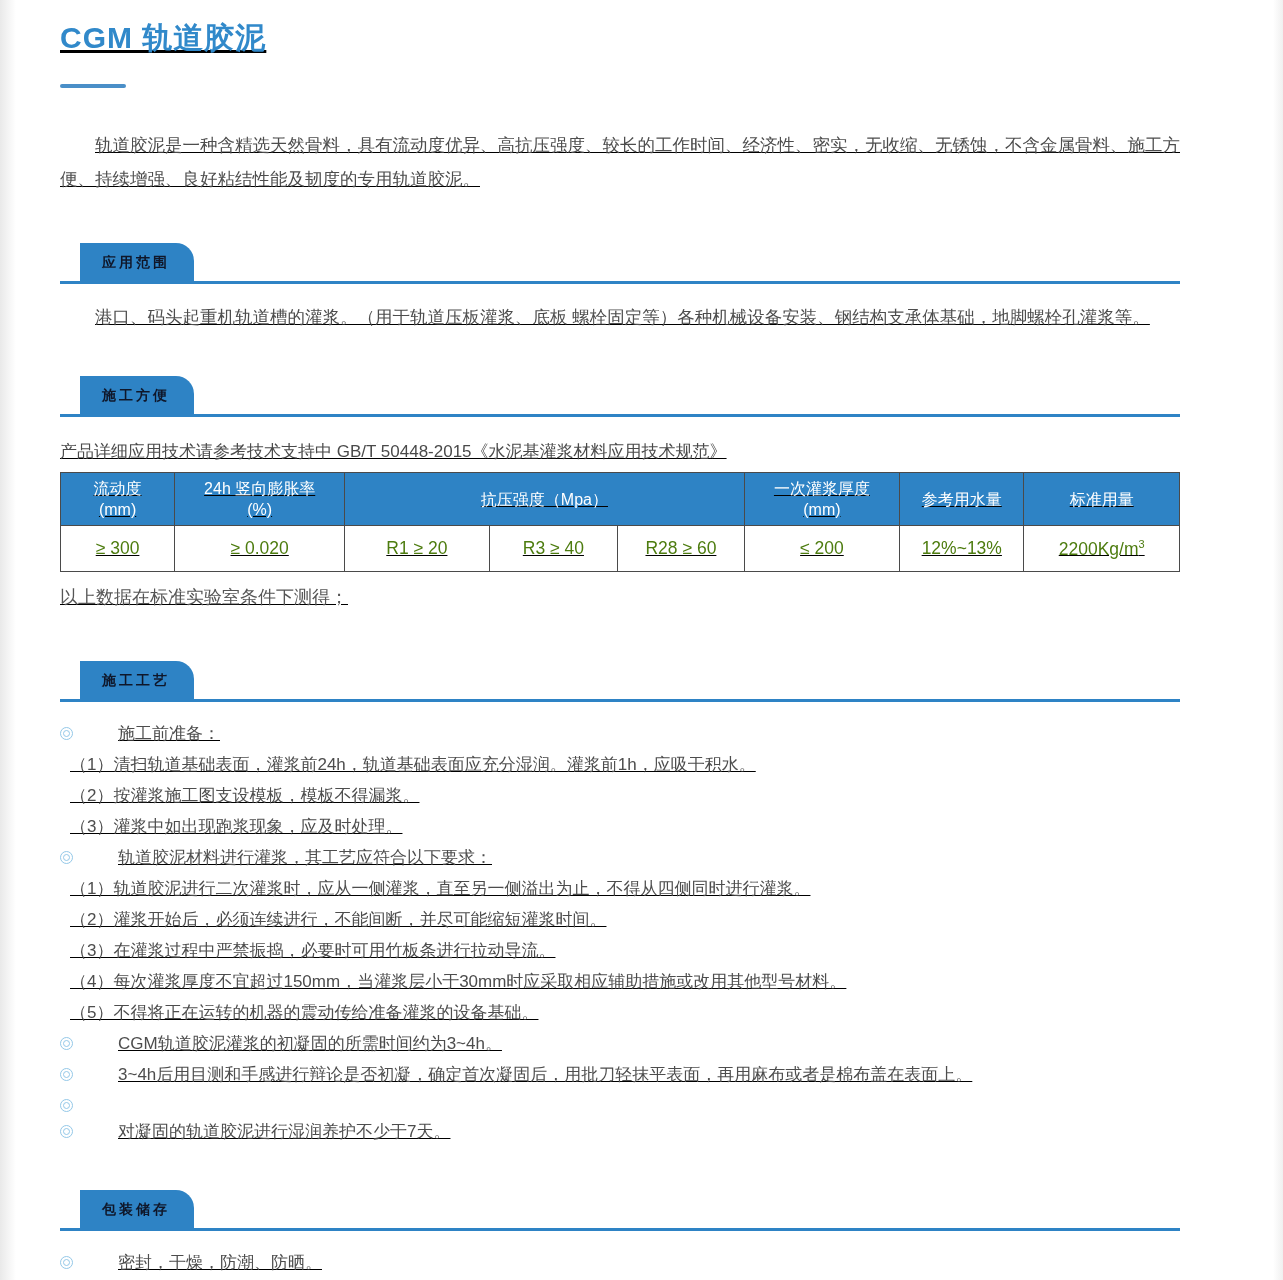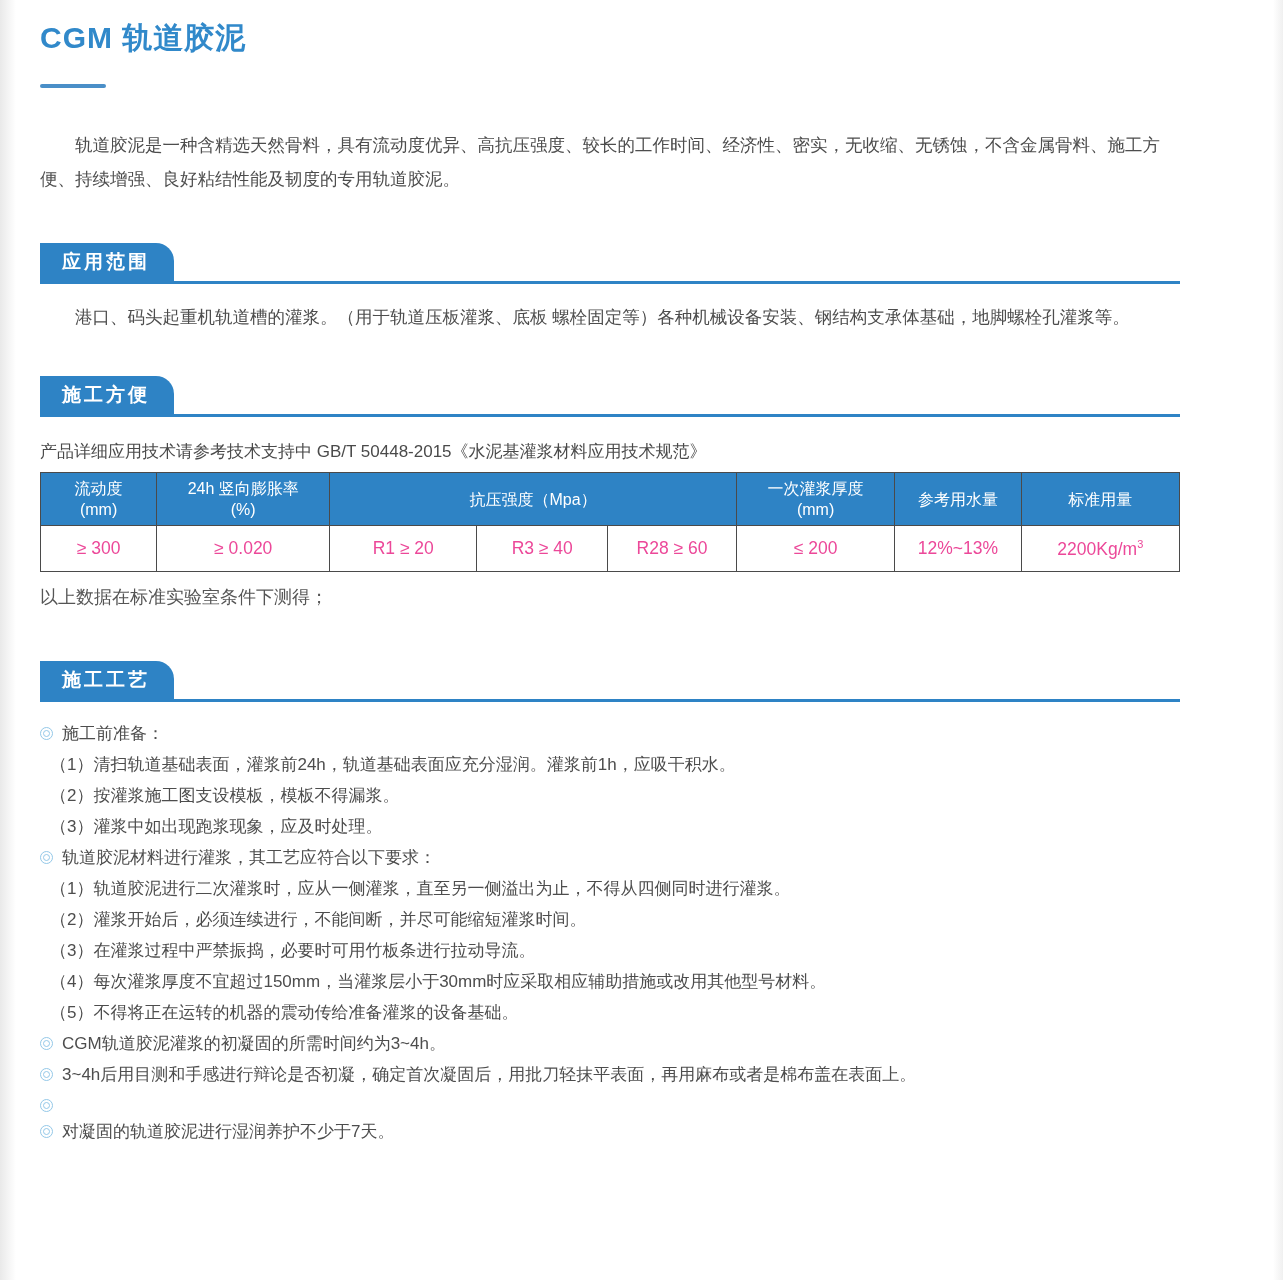--- a/index.html
+++ b/index.html
@@ -5,54 +5,54 @@
   * { margin:0; padding:0; box-sizing:border-box; }
   html,body { width:1283px; height:1280px; background:#ffffff; overflow:hidden;
     font-family:"Liberation Sans","DejaVu Sans",sans-serif; }
   body { position:relative; }
   
   .edge-l { position:absolute; left:0; top:0; bottom:0; width:16px;
     background:linear-gradient(to right,#e9e9e9,rgba(255,255,255,0)); }
   .edge-r { position:absolute; right:0; top:0; bottom:0; width:10px;
     background:linear-gradient(to left,#f0f0f0,rgba(255,255,255,0)); }
 
-  .page { position:relative; padding:18px 103px 0 40px; }
+  .page { position:relative; padding:18px 103px 0 60px;text-decoration:underline; }
 
   .page-title { color:var(--title,#3189ca); font-size:30px; font-weight:bold; letter-spacing:1px; }
   .title-underline { width:66px; height:4px; background:var(--rule,#4a8fc8); border-radius:2px; margin-top:25px; }
 
   .intro { margin-top:40px; font-size:17.5px; line-height:34px; color:var(--text,#4d4d4d); text-indent:2em; }
 
   .sec-header { border-bottom:3px solid var(--brand,#2e83c5); line-height:0; }
-  .badge { display:inline-block; background:var(--brand,#2e83c5); color:#ffffff; font-weight:bold;
-    font-size:19px; line-height:22px; letter-spacing:3px; padding:8px 24px 8px 22px;
-    border-top-right-radius:18px; }
+  .badge { display:inline-block; background:var(--brand,#2e83c5); color:#0f172a; font-weight:bold;
+    font-size:14px; line-height:22px; letter-spacing:3px; padding:8px 24px 8px 22px;
+    border-top-right-radius:18px;margin-left:20px; }
 
   .body-text { font-size:17.5px; line-height:32px; color:var(--text,#4d4d4d); }
   .indent { text-indent:2em; }
 
   .sec-application { margin-top:47px; }
   .application-body { margin-top:17px; }
 
   .sec-performance { margin-top:43px; }
   .perf-note { margin-top:23px; text-align:left; font-size:17px; color:#4a4a4a; }
 
   table.perf { width:100%; border-collapse:collapse; table-layout:fixed; margin-top:9px; }
   table.perf th, table.perf td { border:1px solid var(--table-border,#4a4a4a); text-align:center; vertical-align:middle; }
   table.perf th { background:var(--brand,#2e83c5); color:var(--table-header-text,#ffffff);
     font-weight:500; font-size:16px; line-height:21px; height:53px; padding:2px; }
-  table.perf td { background:#ffffff; color:#ec4899; font-size:17.5px; height:46px; }
+  table.perf td { background:#ffffff; color:#4d7c0f; font-size:17.5px; height:46px; }
   table.perf sup { font-size:11px; }
 
   .footnote { margin-top:13px; font-size:18px; color:#555555; }
 
   .sec-process { margin-top:52px; }
   .list { margin-top:21px; }
   .li { font-size:17px; line-height:22px; color:var(--text,#4d4d4d); margin-bottom:9px; }
-  .li.bullet { display:flex; align-items:flex-start; }
+  .li.bullet { display:flex; align-items:flex-start;gap:36px; }
   .li.num { padding-left:10px; }
   .ring { display:inline-block; width:13px; height:13px; border:1.5px solid var(--bullet,#94c8e8);
     border-radius:50%; position:relative; margin:4px 9px 0 0; flex:none; }
   .ring::after { content:""; position:absolute; inset:2px; border:1.5px solid var(--bullet,#94c8e8); border-radius:50%; }
 
   .sec-packaging { margin-top:47px; }
 </style>
 </head>
 <body>
 
@@ -158,14 +158,26 @@
       <div class="li bullet">
           <span class="ring"></span>
         </div>
       <div class="li bullet">
           <span class="ring"></span>
           <span>对凝固的轨道胶泥进行湿润养护不少于7天。</span>
         </div>
     </div>
   </div>
 
+  <div class="sec-packaging">
+    <div class="sec-header">
+      <span class="badge">包装储存</span>
+    </div>
+    <div class="list">
+      <div class="li bullet">
+          <span class="ring"></span>
+          <span>密封，干燥，防潮、防晒。</span>
+        </div>
+
+    </div>
+  </div>
 
 </div>
 
 </body></html>

